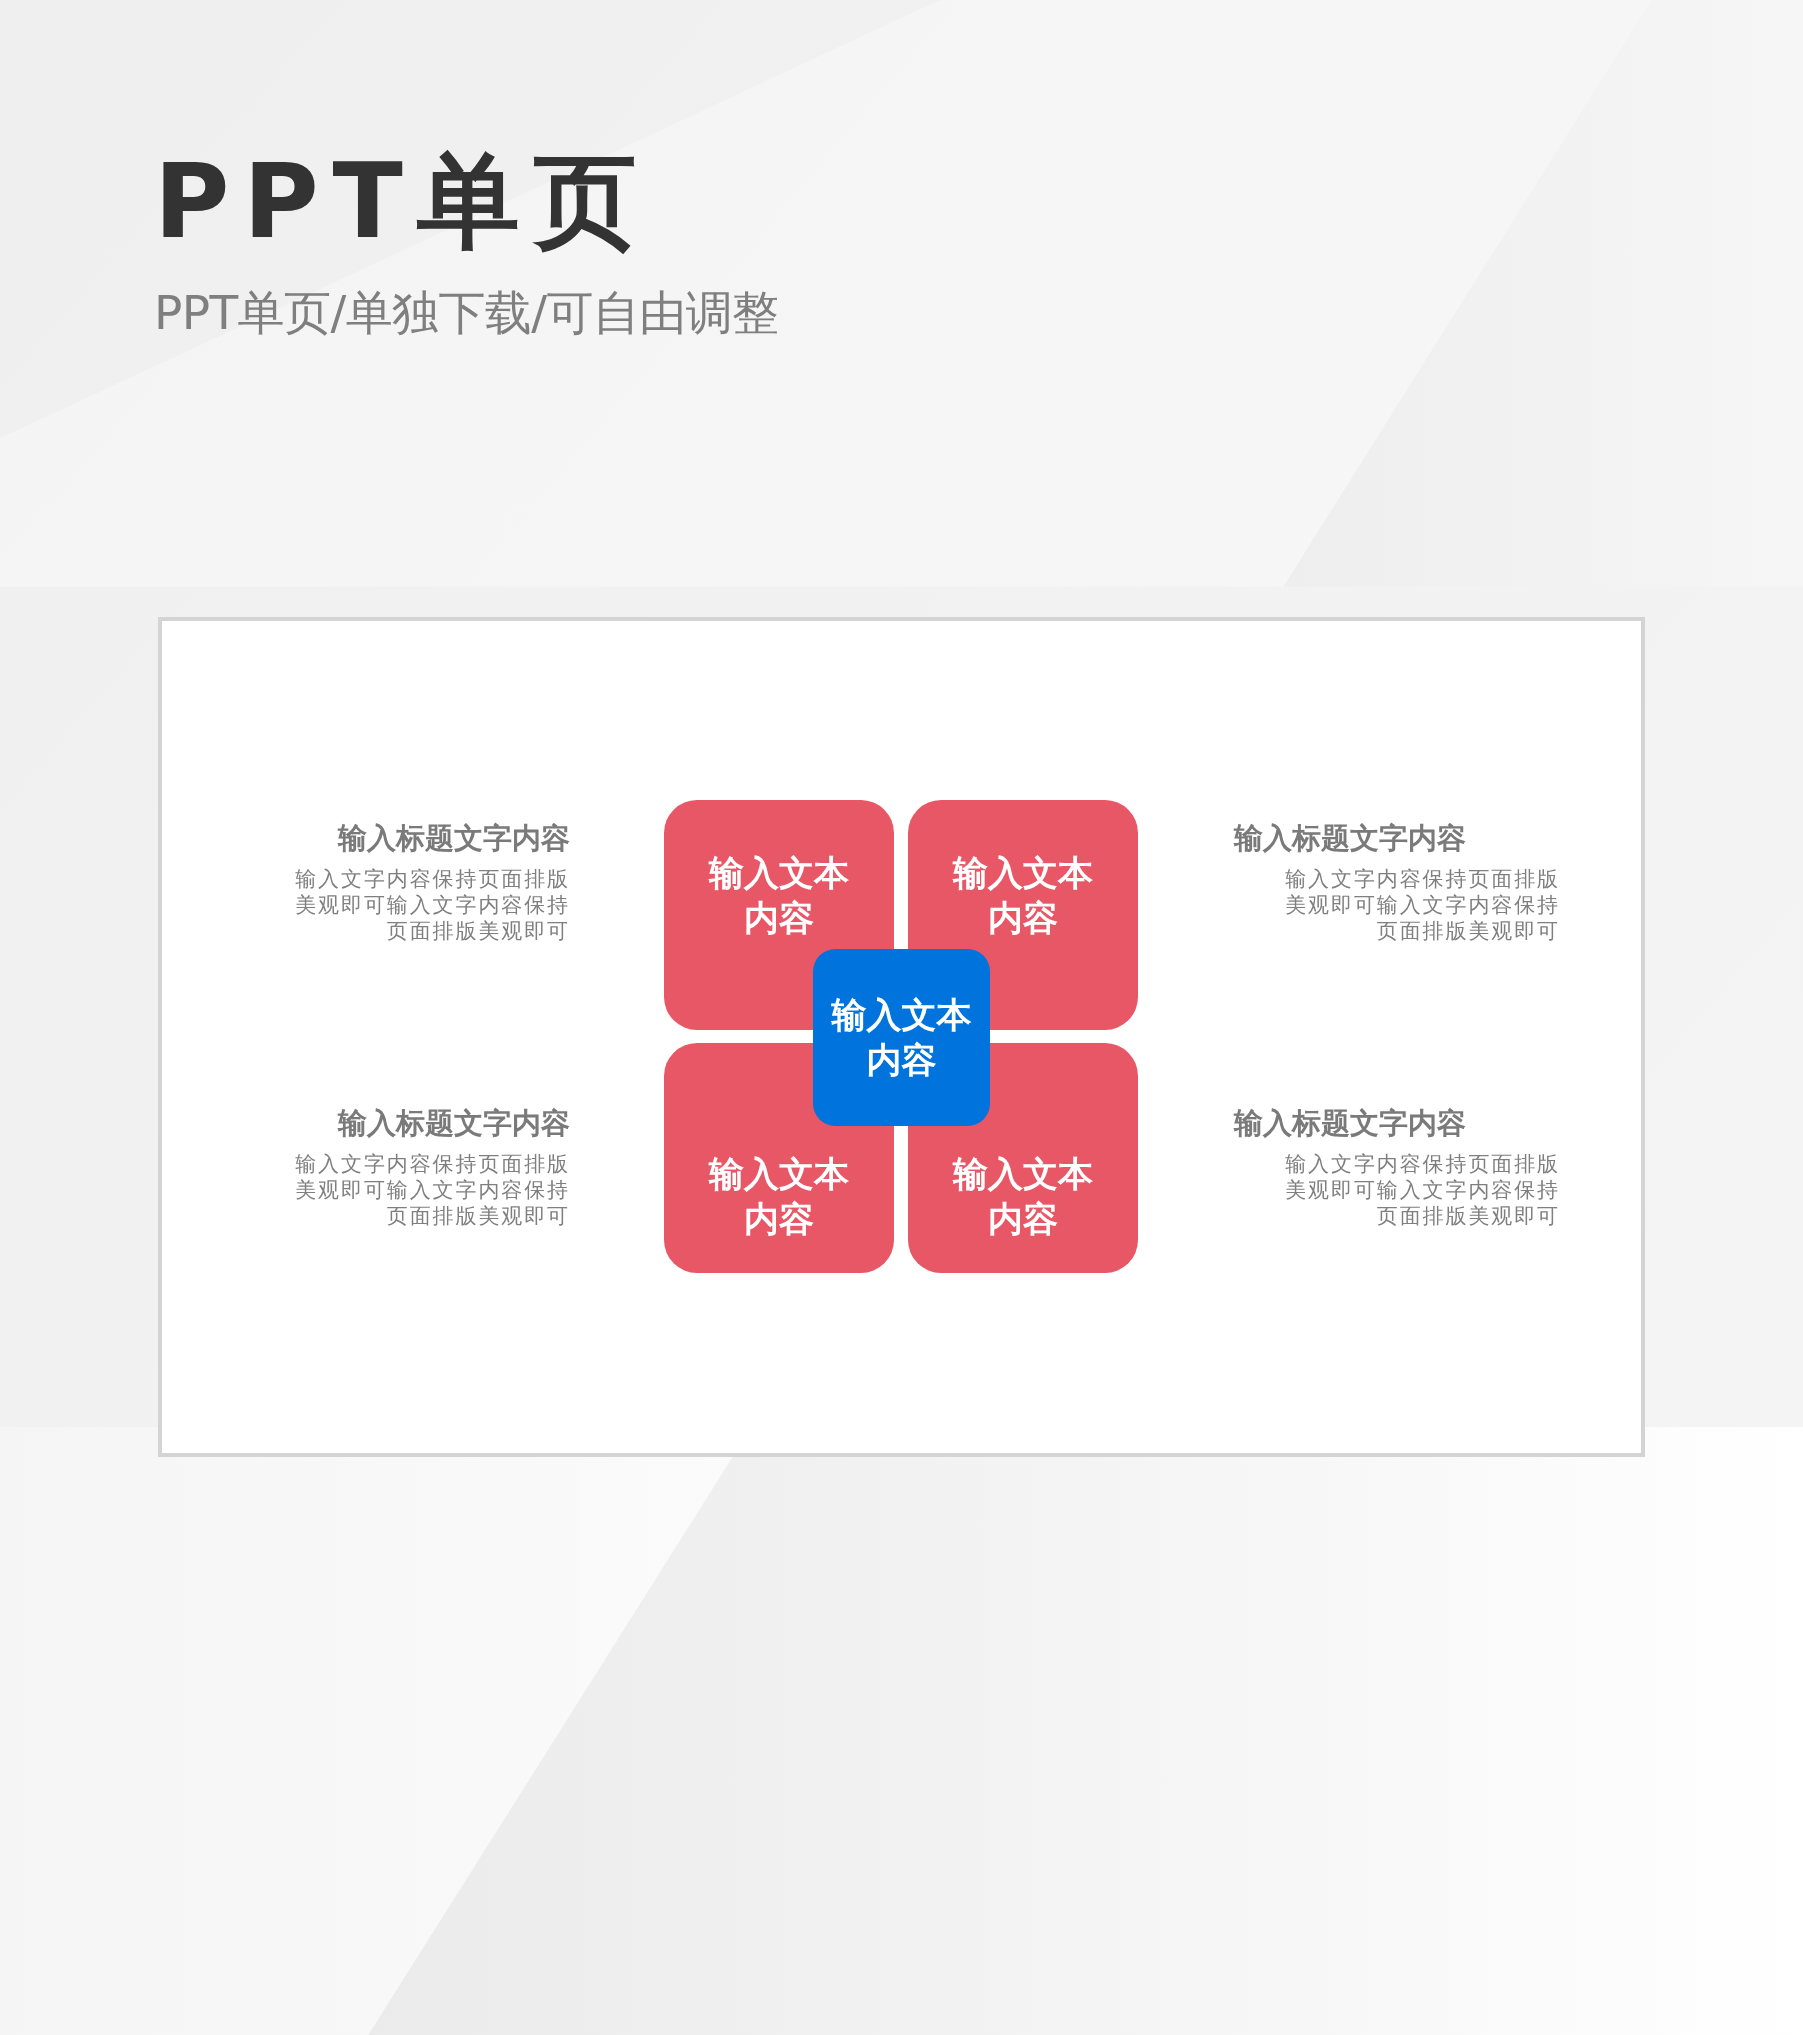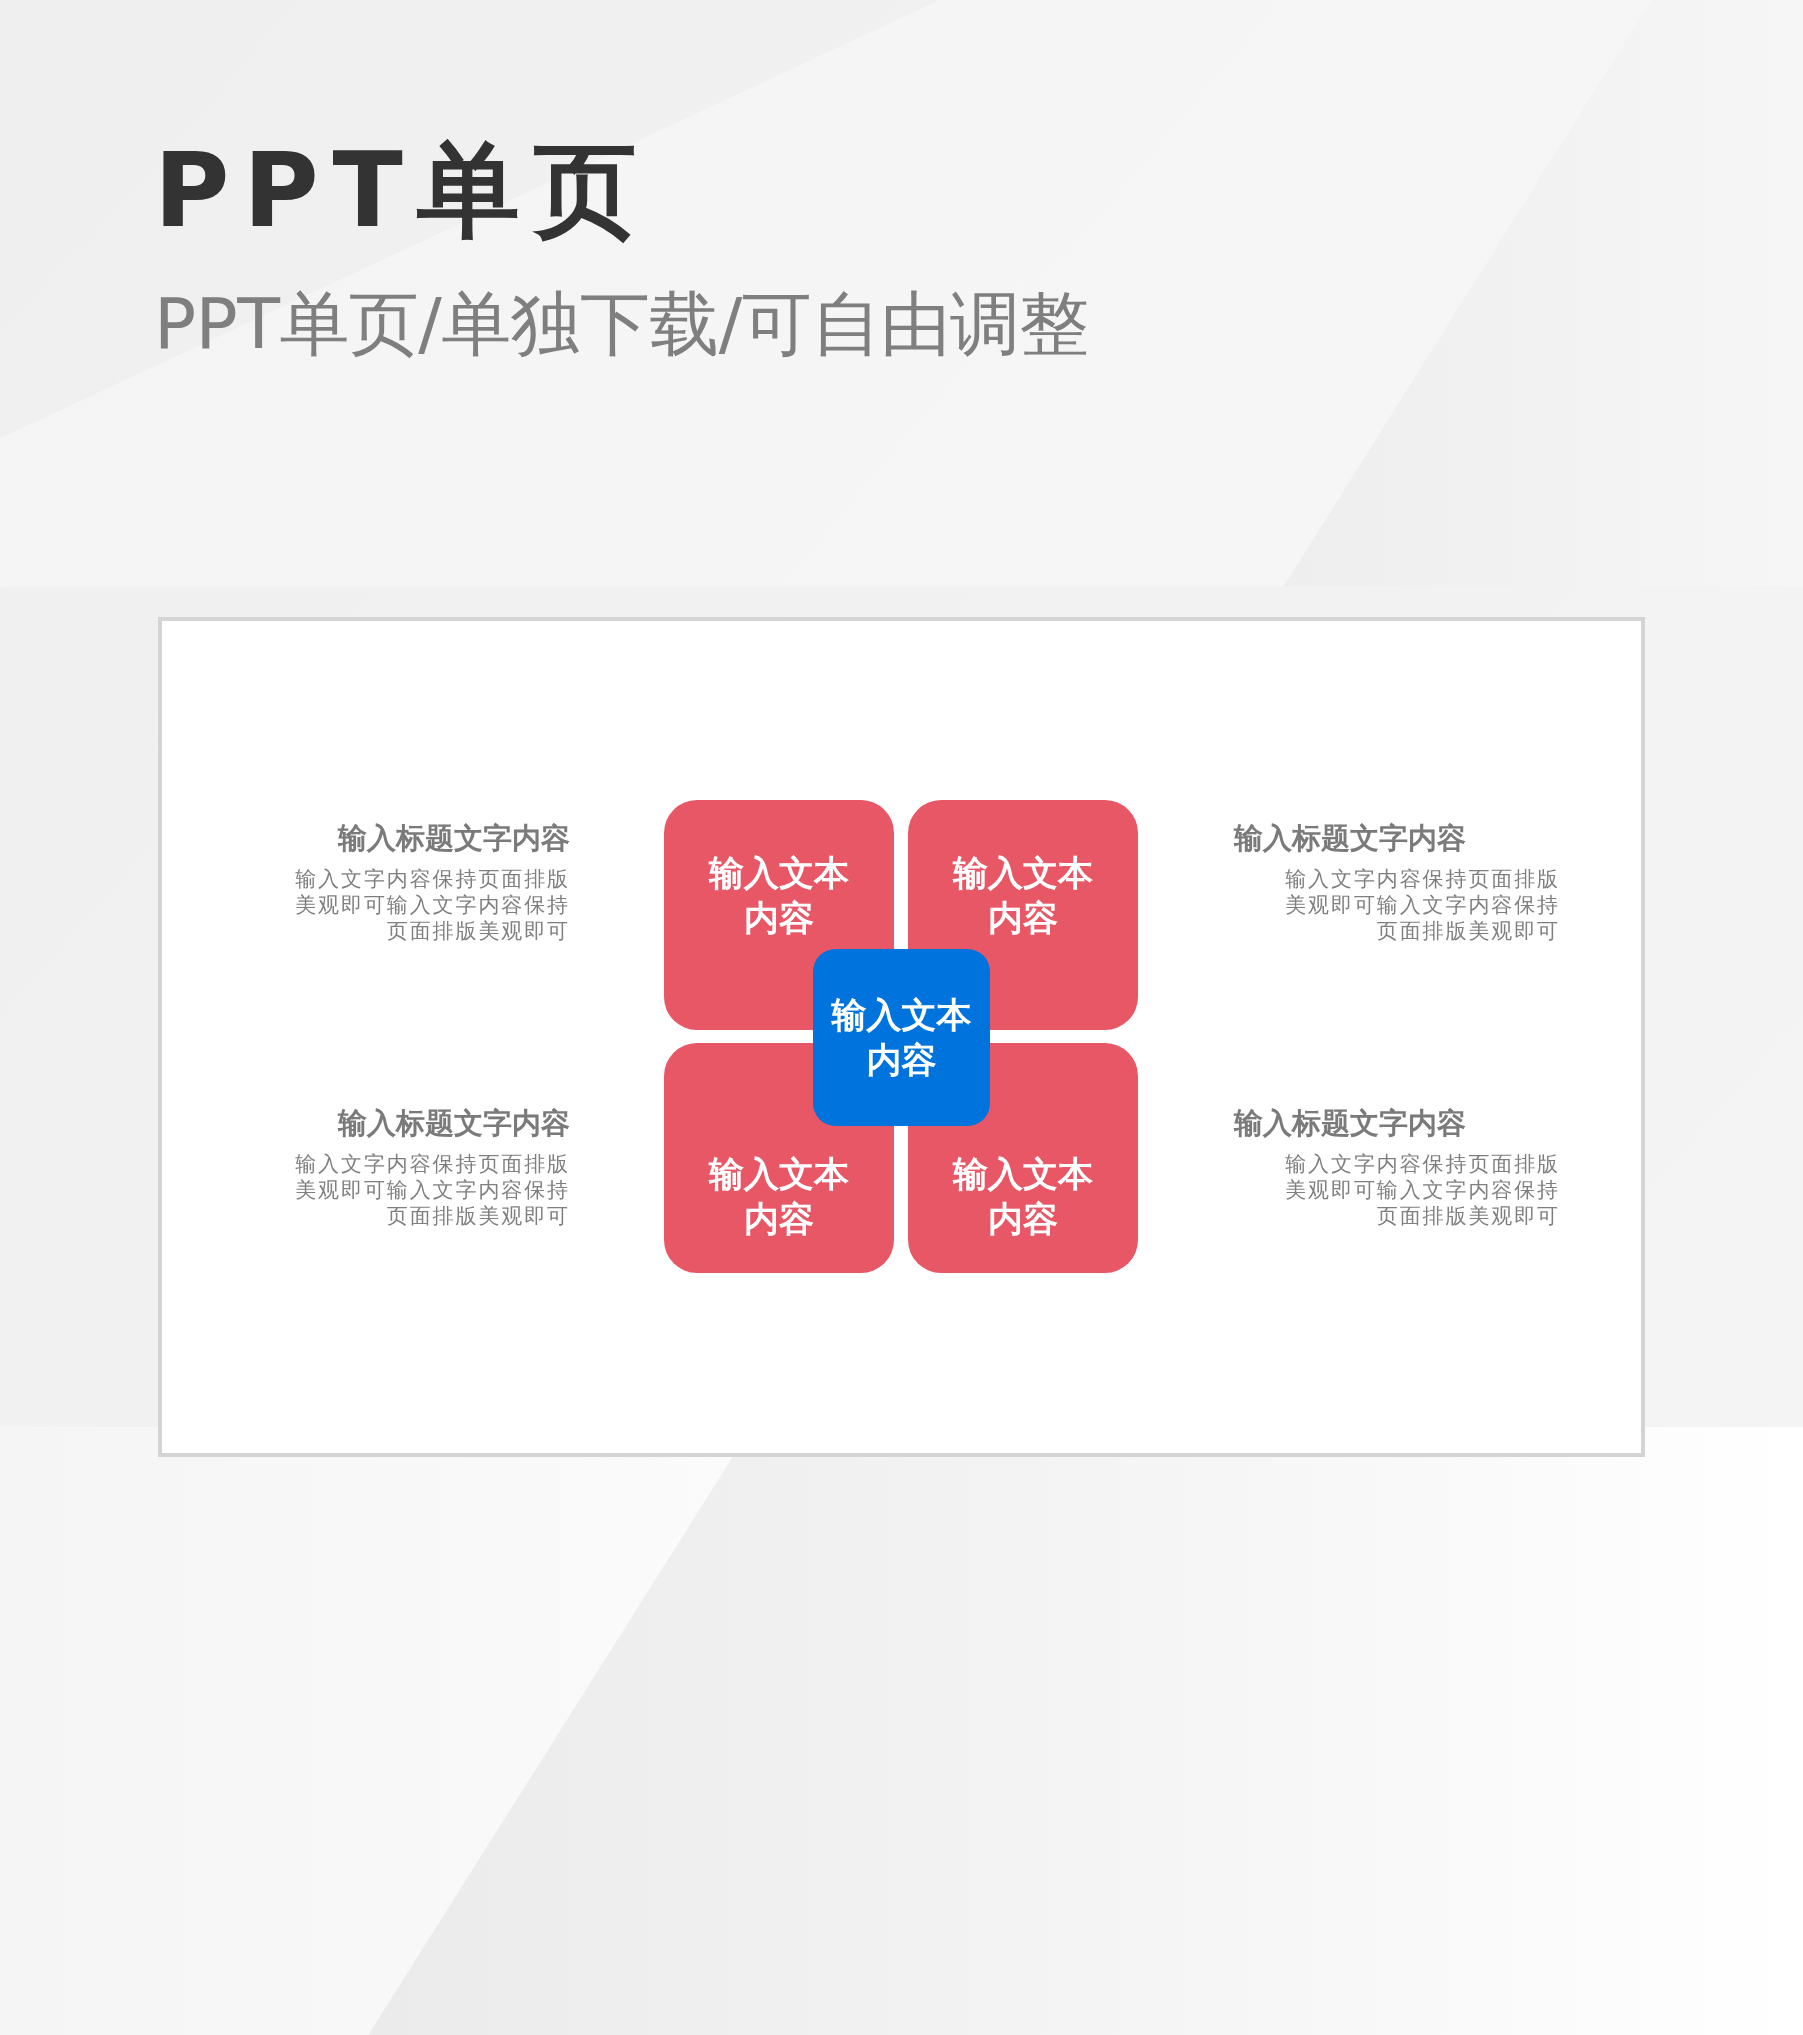--- a/index.html
+++ b/index.html
@@ -3,27 +3,27 @@
 <meta charset="utf-8">
 <style>
   html, body { margin: 0; padding: 0; }
   body {
     width: 1804px; height: 2035px; position: relative; overflow: hidden;
     background: #f1f1f1;
     font-family: "DejaVu Sans", "Liberation Sans", sans-serif;
   }
   .bg-layer { position: absolute; left: 0; top: 0; width: 1804px; height: 2035px; }
   .page-title {
-    position: absolute; left: 154px; top: 139px;
+    position: absolute; left: 154px; top: 150px;
     font-size: 103px; font-weight: bold; color: #333333;
     letter-spacing: 13.8px; line-height: 1; white-space: nowrap;
   }
   .page-subtitle {
     position: absolute; left: 154px; top: 289px;
-    font-size: 70px; color: #7f7f7f; line-height: 1; white-space: nowrap;
+    font-size: 47px; color: #7f7f7f; line-height: 1; white-space: nowrap;
     letter-spacing: -0.6px;
   }
   .slide {
     position: absolute; left: 158px; top: 617px;
     width: 1479px; height: 832px;
     background: #ffffff; border: 4.4px solid #d4d4d4;
   }
   .text-block { position: absolute; width: 326px; }
   .text-block.left { text-align: right; }
   .text-block.right { text-align: left; }

